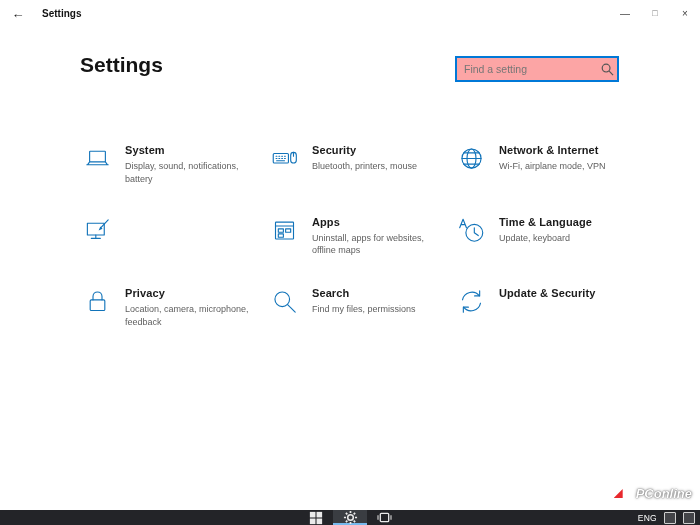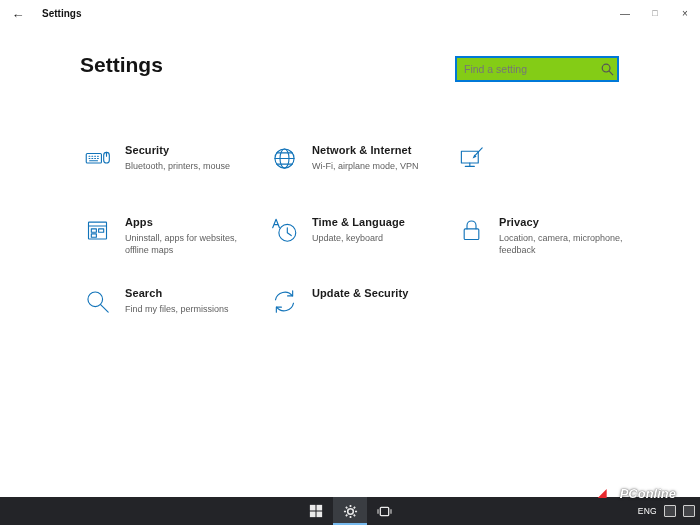--- a/index.html
+++ b/index.html
@@ -9,48 +9,48 @@
   
   .titlebar{position:absolute;top:0;left:0;right:0;height:26px;background:#fff;display:flex;align-items:center;}
   .back-button{width:36px;height:26px;display:flex;align-items:center;justify-content:center;font-size:13px;color:#222;cursor:pointer;}
   .titlebar-title{font-size:10px;font-weight:700;color:#111;margin-left:6px;}
   .window-controls{position:absolute;right:0;top:0;display:flex;height:26px;}
   .win-btn{width:30px;height:26px;display:flex;align-items:center;justify-content:center;font-size:10px;color:#444;cursor:pointer;}
   .win-btn.max{font-size:9px;color:#777;}
 
   
   .page-title{position:absolute;left:80px;top:53px;font-size:21px;font-weight:600;color:#141414;}
-  .search-box{position:absolute;left:455px;top:56px;width:160px;height:22px;border:2px solid #0078d7;background:#84cc16;display:flex;align-items:center;}
+  .search-box{position:absolute;left:455px;top:56px;width:160px;height:22px;border:2px solid #0078d7;background:#fca5a5;display:flex;align-items:center;}
   .search-box input{flex:1;min-width:0;border:none;outline:none;font-size:10.5px;padding:0 0 0 7px;color:#333;background:transparent;font-family:inherit;}
   .search-box input::placeholder{color:#767676;}
   .search-glyph{flex:none;width:20px;display:flex;align-items:center;justify-content:center;}
 
   
   .grid{position:absolute;left:84px;top:144px;display:grid;grid-template-columns:repeat(3,187px);grid-auto-rows:71.5px;}
   .tile{display:flex;align-items:flex-start;cursor:pointer;padding-right:8px;}
   .tile-icon{flex:none;width:27px;height:27px;margin:1px 14px 0 0;}
   .tile-icon svg{width:27px;height:27px;display:block;}
   .tile-icon svg *{stroke:#1173b9;fill:none;stroke-width:2;stroke-linecap:round;stroke-linejoin:round;}
   .tile-icon svg .f{fill:#1173b9;stroke:none;}
   .tile-text{display:flex;flex-direction:column;}
   .tile-name{font-size:11px;font-weight:700;color:#1b1b1b;letter-spacing:.1px;}
   .tile-desc{font-size:9px;color:#5f5f5f;margin-top:4px;line-height:1.4;max-width:132px;}
 
   
-  .taskbar{position:absolute;left:0;bottom:0;width:700px;height:28px;background:#232428;z-index:2;}
+  .taskbar{position:absolute;left:0;bottom:0;width:700px;height:15px;background:#232428;z-index:2;}
   .taskbar-center{position:absolute;left:50%;top:0;height:100%;transform:translateX(-50%);display:flex;}
   .task-button{width:34px;height:100%;display:flex;align-items:center;justify-content:center;cursor:pointer;}
   .task-button.active{background:#3a3d42;box-shadow:inset 0 -2px 0 #76b9ed;}
   .task-button svg{display:block;}
   .tray{position:absolute;right:5px;top:0;height:100%;display:flex;align-items:center;gap:7px;color:#fff;}
   .tray-lang{font-size:8.5px;color:#fff;letter-spacing:.3px;cursor:pointer;}
   .tray-sq{width:10px;height:10px;border:1px solid #cfcfcf;background:rgba(255,255,255,.15);border-radius:1px;cursor:pointer;}
 
   
-  .watermark{position:absolute;right:24px;top:486px;z-index:3;display:flex;align-items:center;gap:13px;pointer-events:none;}
+  .watermark{position:absolute;right:8px;top:486px;z-index:3;display:flex;align-items:center;gap:13px;pointer-events:none;}
   .wm-mark{width:9px;height:9px;background:#e8282d;clip-path:polygon(0 100%,100% 0,100% 100%);}
   .wm-text{font-size:13px;font-weight:700;font-style:italic;color:#fff;text-shadow:0 0 3px rgba(0,0,0,.55),0 0 1px rgba(0,0,0,.7);}
 </style>
 </head>
 <body>
 
 <div class="app">
 
   <div class="titlebar">
     <div class="back-button">
@@ -70,20 +70,32 @@
     <span class="search-glyph">
       <svg width="13" height="13" viewBox="0 0 14 14">
           <circle cx="5.5" cy="5.5" r="4.2" stroke="#555" fill="none" stroke-width="1.3"></circle>
           <path d="M8.8 8.8 L13 13" stroke="#555" stroke-width="1.3"></path>
         </svg>
     </span>
   </div>
 
   <div class="grid">
 
+    <div class="tile">
+      <span class="tile-icon">
+        <svg viewBox="0 0 48 48">
+            <rect x="10" y="11" width="28" height="19" rx="1"></rect>
+            <path d="M10 30l-3.5 5M38 30l3.5 5M5 35h38"></path>
+          </svg>
+      </span>
+      <span class="tile-text">
+        <span class="tile-name">System</span>
+        <span class="tile-desc">Display, sound, notifications, battery</span>
+      </span>
+    </div>
 
     <div class="tile">
       <span class="tile-icon">
         <svg viewBox="0 0 48 48">
             <rect x="4" y="15" width="27" height="17" rx="2"></rect>
             <path d="M9 20h1.5M14 20h1.5M19 20h1.5M24 20h1.5M9 24h1.5M14 24h1.5M19 24h1.5M24 24h1.5M10 28h14"></path>
             <rect x="35" y="13" width="10" height="19" rx="5"></rect>
             <path d="M40 13v7"></path>
           </svg>
       </span>

